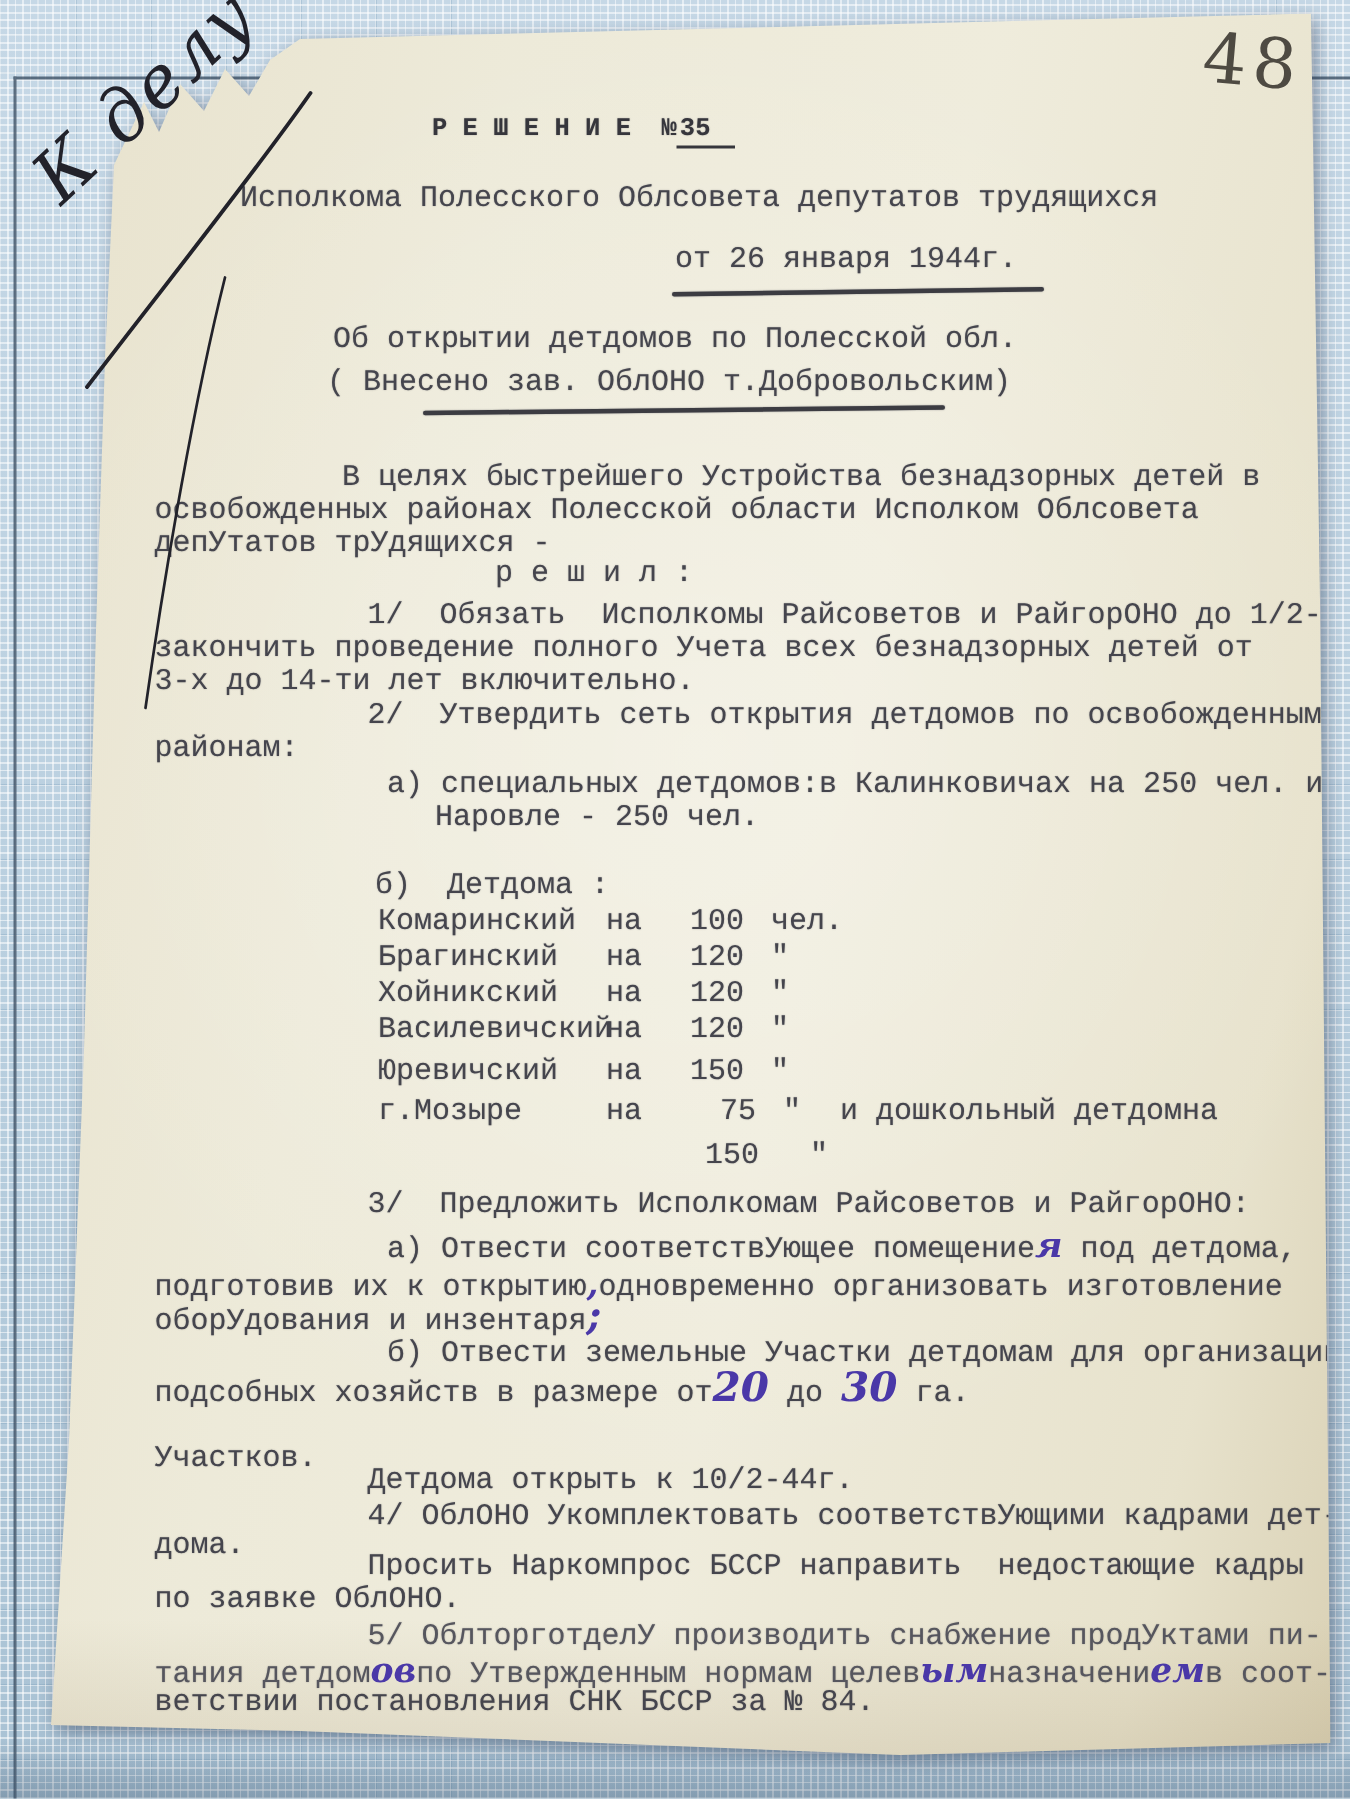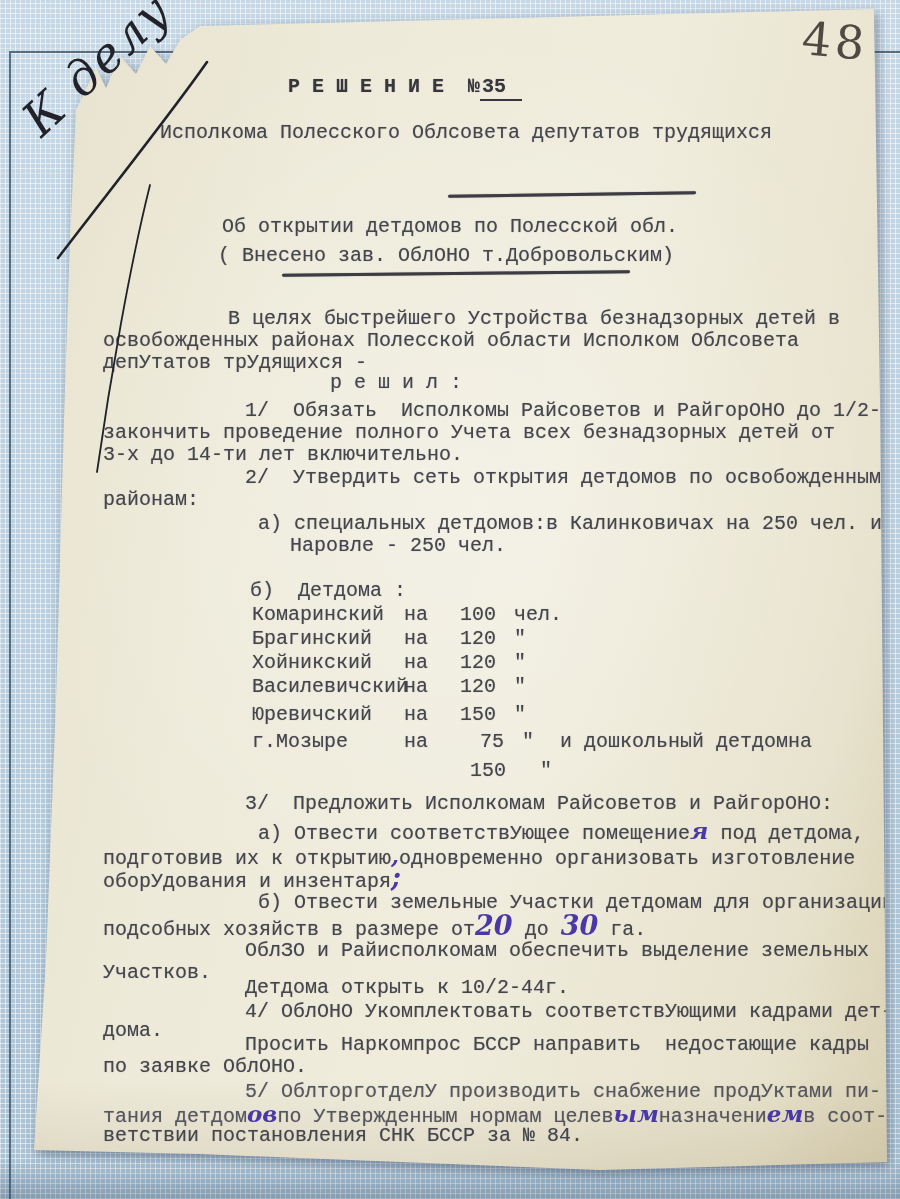--- a/index.html
+++ b/index.html
@@ -34,21 +34,21 @@
       166px 64px,180px 40px,200px 26px,874px 9px,880px 400px,887px 1162px,600px 1170px,
       200px 1154px,34px 1150px,46px 960px,56px 700px,64px 420px,70px 240px);
     background:
       linear-gradient(180deg,transparent 90%,rgba(150,128,88,.22) 100%),
       radial-gradient(ellipse 70% 55% at 52% 42%, rgba(255,255,255,.30), transparent 75%),
       linear-gradient(102deg,#d6cdb1 0%,#e9e4d0 9%,#edead9 30%,#efecdc 58%,#e7e2cc 86%,#d8cfb2 100%);
   }
   .ln{position:absolute;white-space:pre;font-size:20px;line-height:22px;color:#45454d;
       text-shadow:0 0 1px rgba(70,70,80,.45);}
   .faded{color:#56565e;}
-  .title{font-size:20px;font-weight:bold;color:#36363c;}
+  .title{font-size:17px;font-weight:bold;color:#36363c;}
   .num-underline{border-bottom:2.5px solid #36363c;padding:0 16px 1px 2px;}
   .rule{position:absolute;height:3px;background:#3c3c42;border-radius:2px;
         box-shadow:0 0 1px rgba(60,60,70,.6);}
   .hw{font-family:"DejaVu Serif",serif;font-style:italic;font-weight:bold;
       color:#4a38a8;text-shadow:none;font-size:23px;}
   .hw-big{font-size:27px;}
   
   .filing-note{
     position:absolute;left:30px;top:98px;width:240px;z-index:4;
     font-family:"DejaVu Serif",serif;font-style:italic;font-size:48px;color:#22222a;
@@ -70,20 +70,21 @@
 
 <div class="bg"></div>
 <div class="bg-frame"></div>
 <div class="bg-shade-bottom"></div>
 
 <div class="paper-shadow">
 <div class="paper">
 
   <div class="ln title" style="left:288px;top:76px;"><span>Р Е Ш Е Н И Е</span>&nbsp;&nbsp;<span>№</span><span class="num-underline">35</span></div>
   <div class="ln" style="left:160px;top:122px;">Исполкома Полесского Облсовета депутатов трудящихся</div>
+  <div class="ln" style="left:450px;top:163px;">от 26 января 1944г.</div>
   <div class="rule" style="left:448px;top:193px;width:248px;transform:rotate(-0.8deg);"></div>
   <div class="ln" style="left:222px;top:216px;text-align:right;">Об открытии детдомов по Полесской обл.</div>
   <div class="ln" style="left:218px;top:245px;">( Внесено зав. ОблОНО т.Добровольским)</div>
   <div class="rule" style="left:282px;top:272px;width:348px;transform:rotate(-0.6deg);"></div>
 
   <div class="ln" style="left:228px;top:308px;">В целях быстрейшего Устройства безнадзорных детей в</div>
   <div class="ln" style="left:103px;top:330px;">освобожденных районах Полесской области Исполком Облсовета</div>
   <div class="ln" style="left:103px;top:352px;">депУтатов трУдящихся -</div>
   <div class="ln" style="left:330px;top:372px;">р е ш и л :</div>
 
@@ -104,21 +105,20 @@
   <div class="ln" style="left:252px;top:704px;"><span class="name-col">Юревичский</span><span class="na-col">на</span><span class="cnt-col">150</span><span class="unit-col">"</span></div>
   <div class="ln" style="left:252px;top:731px;"><span class="name-col">г.Мозыре</span><span class="na-col">на</span><span class="cnt-col" style="width:56px;">75</span><span class="unit-col">"</span><span style="padding-left:26px;">и дошкольный детдомна</span></div>
   <div class="ln" style="left:470px;top:760px;"><span>150</span><span style="padding-left:34px;">"</span></div>
 
   <div class="ln" style="left:245px;top:793px;">3/  Предложить Исполкомам Райсоветов и РайгорОНО:</div>
   <div class="ln" style="left:258px;top:820px;"><span>а) Отвести соответствУющее помещение</span><span class="hw">я</span> <span>под детдома,</span></div>
   <div class="ln" style="left:103px;top:845px;"><span>подготовив их к открытию</span><span class="hw">,</span><span>одновременно организовать изготовление</span></div>
   <div class="ln" style="left:103px;top:867px;"><span>оборУдования и инзентаря</span><span class="hw hw-big">;</span></div>
   <div class="ln" style="left:258px;top:892px;">б) Отвести земельные Участки детдомам для организации</div>
   <div class="ln" style="left:103px;top:915px;"><span>подсобных хозяйств в размере от</span><span class="hw hw-big">20</span> <span>до</span> <span class="hw hw-big">30</span> <span>га.</span></div>
-  <div class="ln" style="left:245px;top:940px;">ОблЗО и Райисполкомам обеспечить выделение земельных</div>
   <div class="ln" style="left:103px;top:962px;">Участков.</div>
   <div class="ln" style="left:245px;top:977px;">Детдома открыть к 10/2-44г.</div>
 
   <div class="ln" style="left:245px;top:1001px;">4/ ОблОНО Укомплектовать соответствУющими кадрами дет-</div>
   <div class="ln" style="left:103px;top:1020px;">дома.</div>
   <div class="ln" style="left:103px;top:1056px;">по заявке ОблОНО.</div>
   <div class="ln" style="left:245px;top:1034px;">Просить Наркомпрос БССР направить  недостающие кадры</div>
 
   <div class="ln faded" style="left:245px;top:1081px;">5/ ОблторготделУ производить снабжение продУктами пи-</div>
   <div class="ln faded" style="left:103px;top:1103px;"><span>тания детдом</span><span class="hw">ов</span><span>по Утвержденным нормам целев</span><span class="hw">ым</span><span>назначени</span><span class="hw">ем</span><span>в соот-</span></div>

